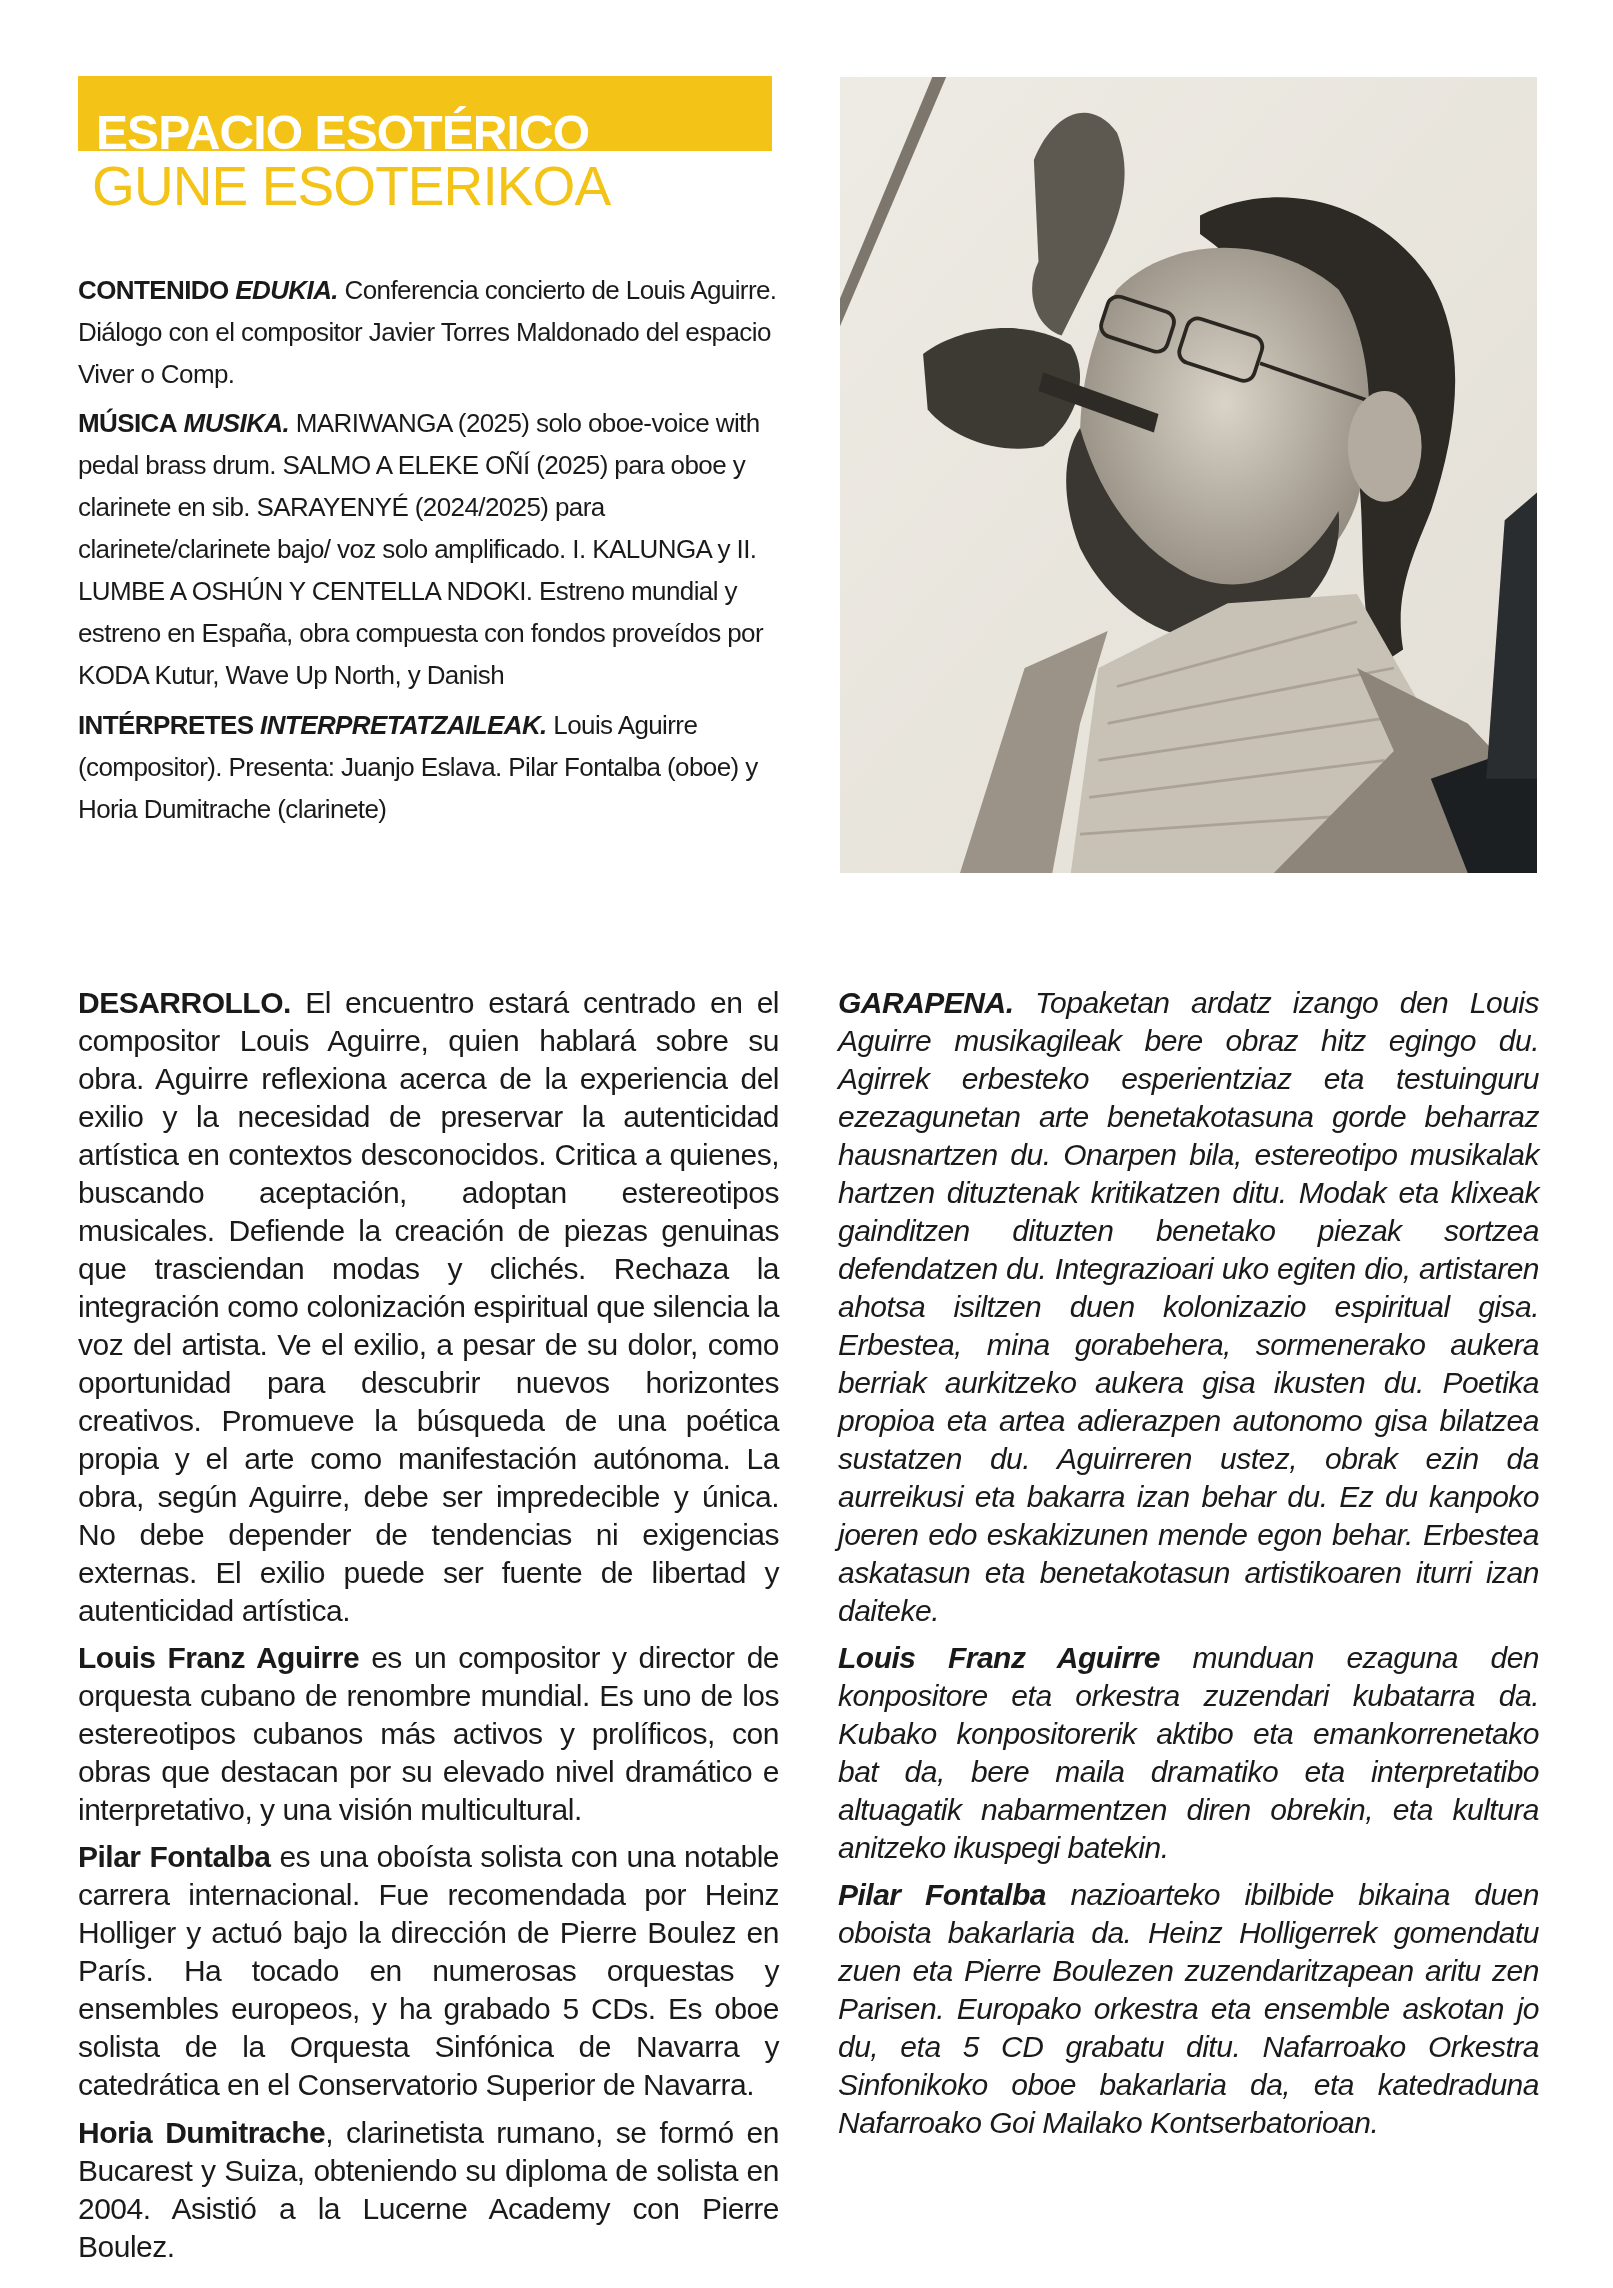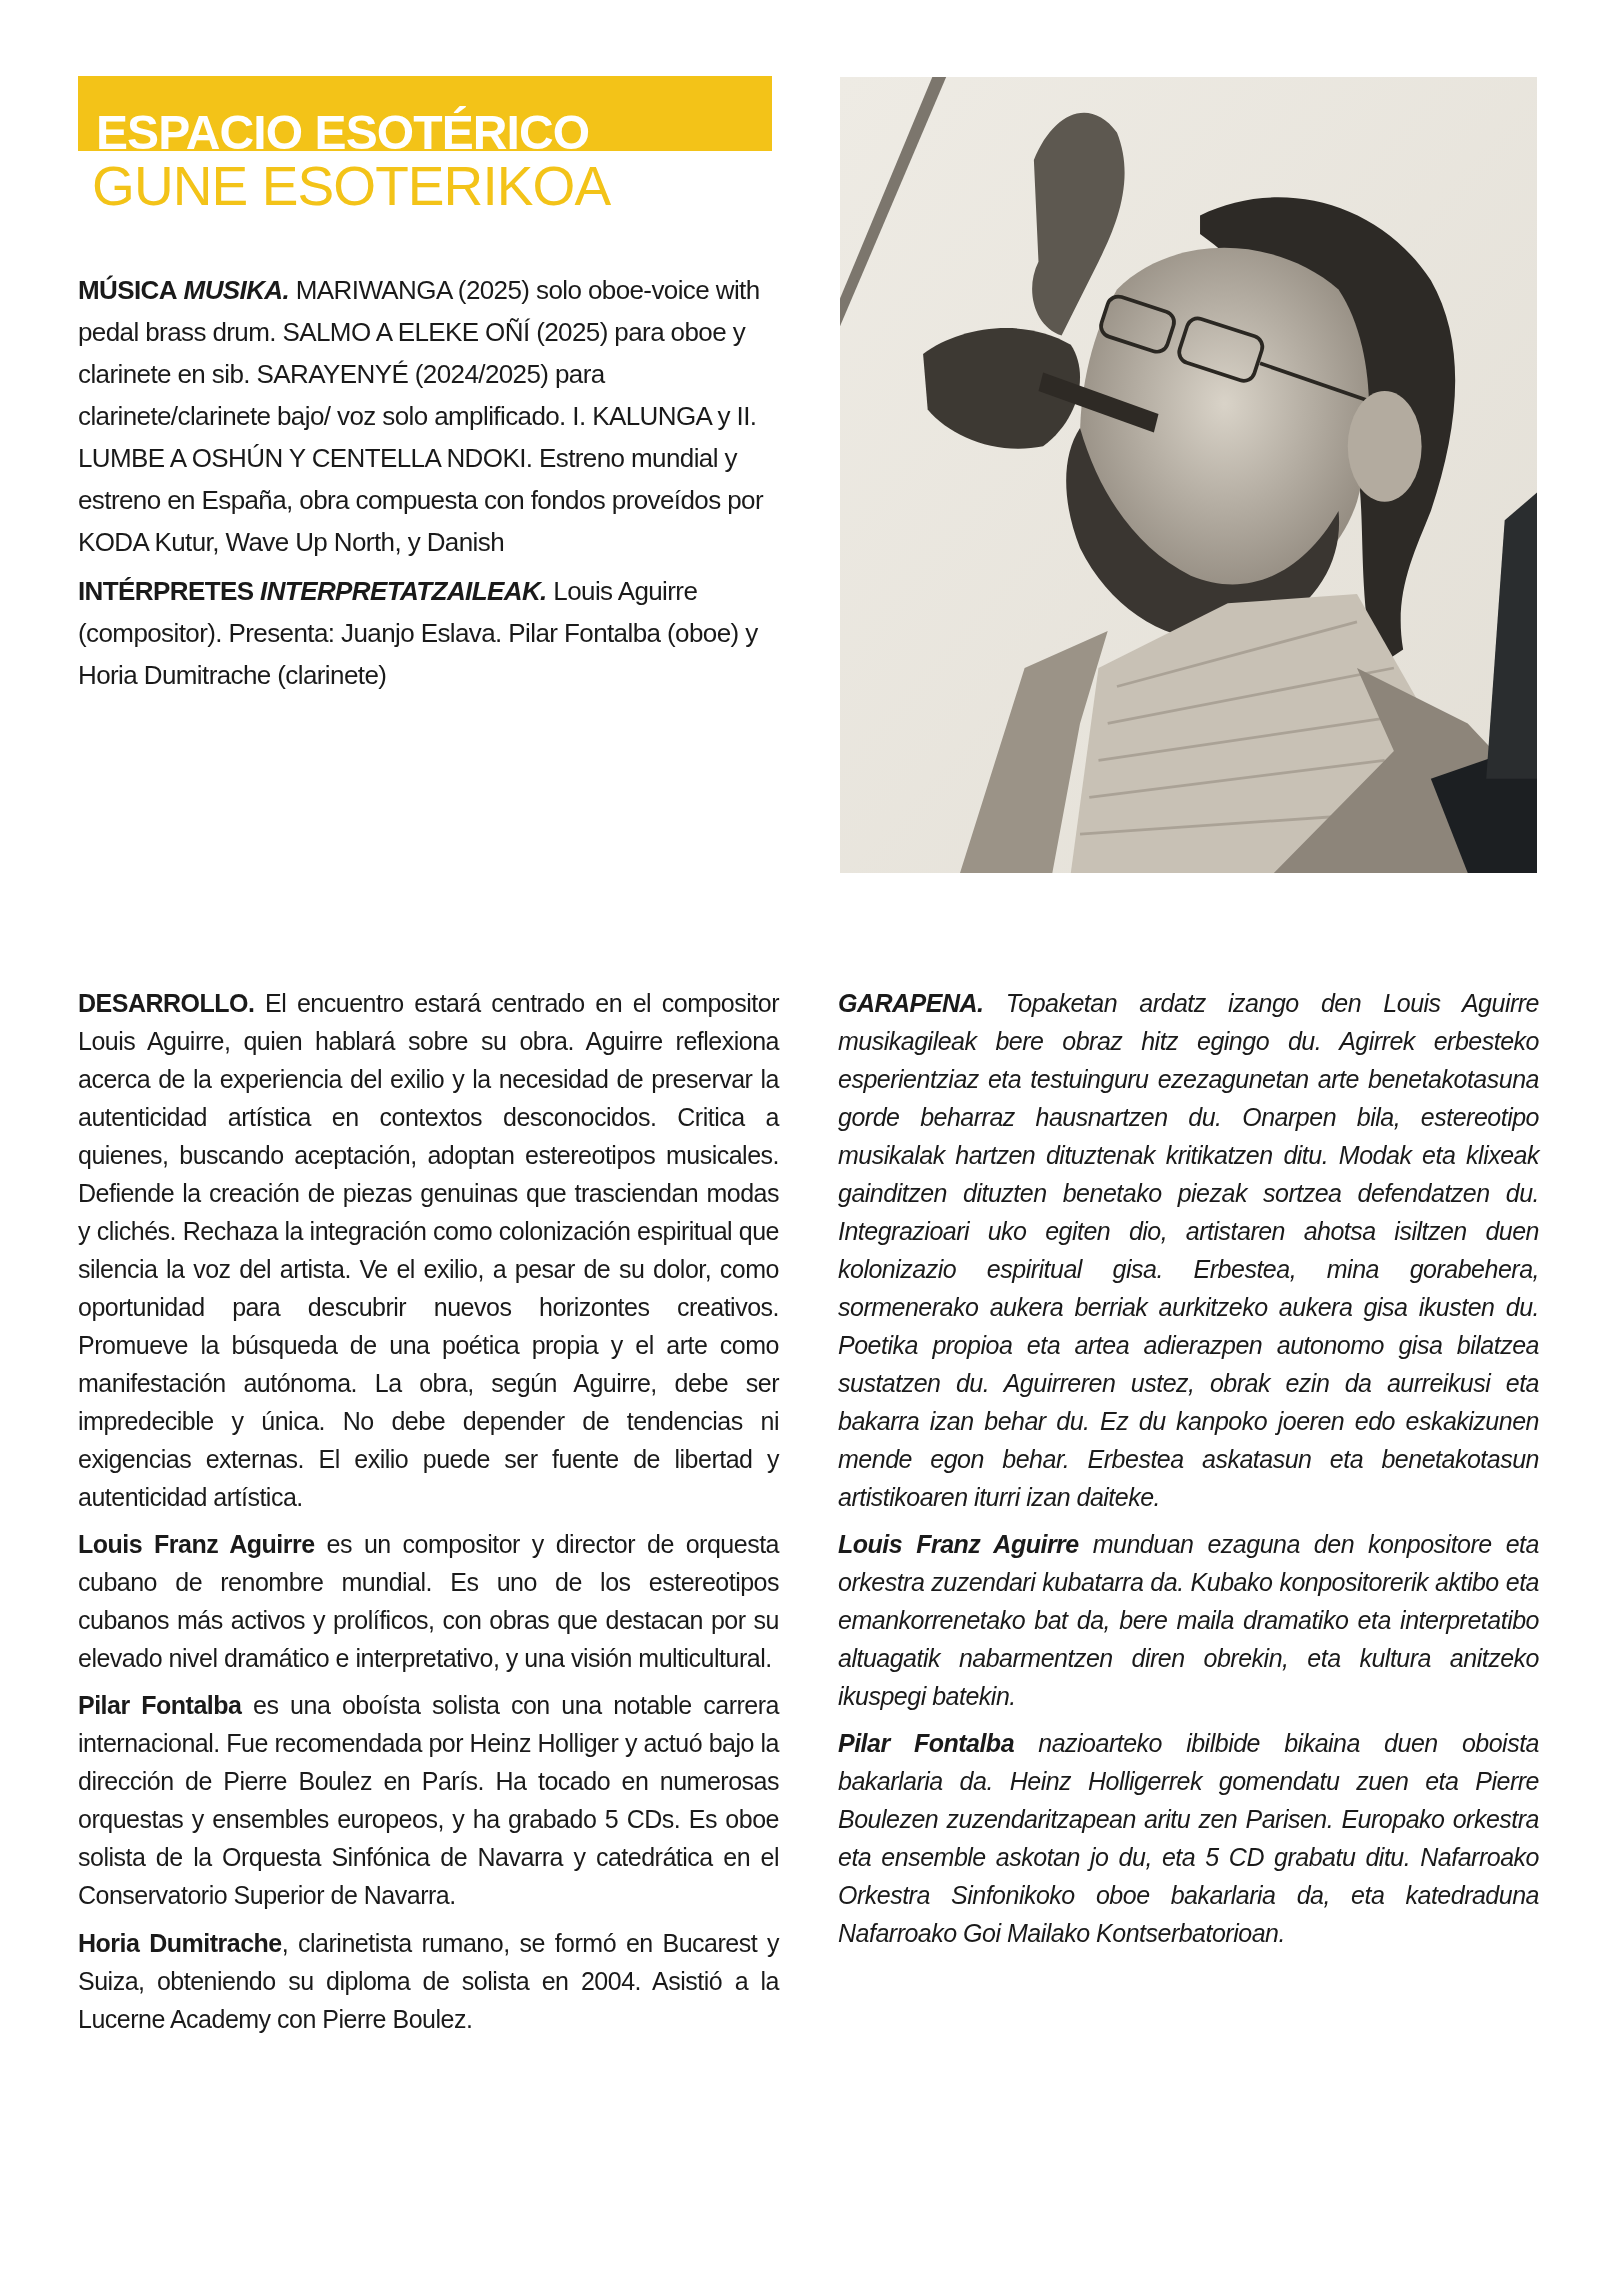--- a/index.html
+++ b/index.html
@@ -79,21 +79,21 @@
     }
     .photo svg {
       width: 100%;
       height: 100%;
       display: block;
     }
     .col {
       position: absolute;
       top: 984px;
       width: 701px;
-      font-size: 25px;
+      font-size: 30px;
       line-height: 38px;
       text-align: justify;
       letter-spacing: -0.5px;
       color: #1a1a1a;
     }
     .col p {
       margin: 0 0 9.2px 0;
     }
     .col-left {
       left: 78px;
@@ -107,20 +107,25 @@
     }
   </style>
 </head>
 <body>
 
 <div class="banner"></div>
 <div class="title-es">ESPACIO ESOTÉRICO</div>
 <div class="title-eu">GUNE ESOTERIKOA</div>
 
 <div class="intro">
+  <p>
+    <span class="lbl">CONTENIDO</span>
+    <span class="lbl-it">EDUKIA.</span>
+    <span> Conferencia concierto de Louis Aguirre. Diálogo con el compositor Javier Torres Maldonado del espacio Viver o Comp.</span>
+  </p>
   <p>
     <span class="lbl">MÚSICA</span>
     <span class="lbl-it">MUSIKA.</span>
     <span>MARIWANGA (2025) solo oboe-voice with pedal brass drum. SALMO A ELEKE OÑÍ (2025) para oboe y clarinete en sib. SARAYENYÉ (2024/2025) para clarinete/clarinete bajo/ voz solo amplificado. I. KALUNGA y II. LUMBE A OSHÚN Y CENTELLA NDOKI. Estreno mundial y estreno en España, obra compuesta con fondos proveídos por KODA Kutur, Wave Up North, y Danish</span>
   </p>
   <p>
     <span class="lbl">INTÉRPRETES</span>
     <span class="lbl-it">INTERPRETATZAILEAK.</span>
     <span>Louis Aguirre (compositor). Presenta: Juanjo Eslava. Pilar Fontalba (oboe) y Horia Dumitrache (clarinete)</span>
   </p>

